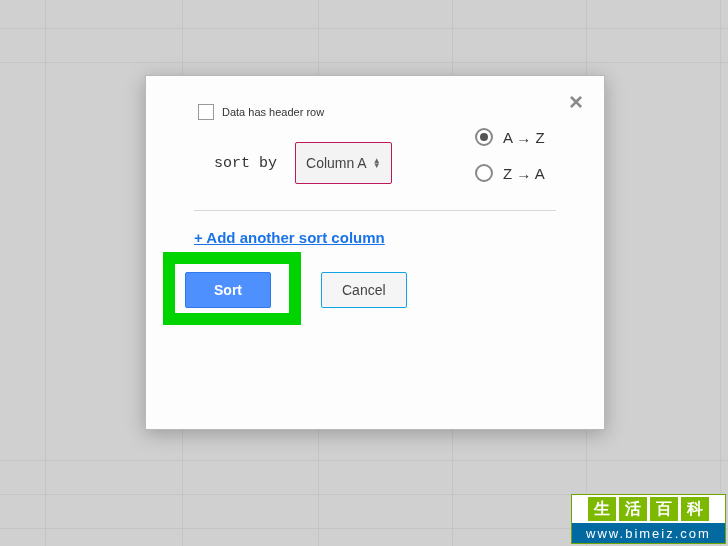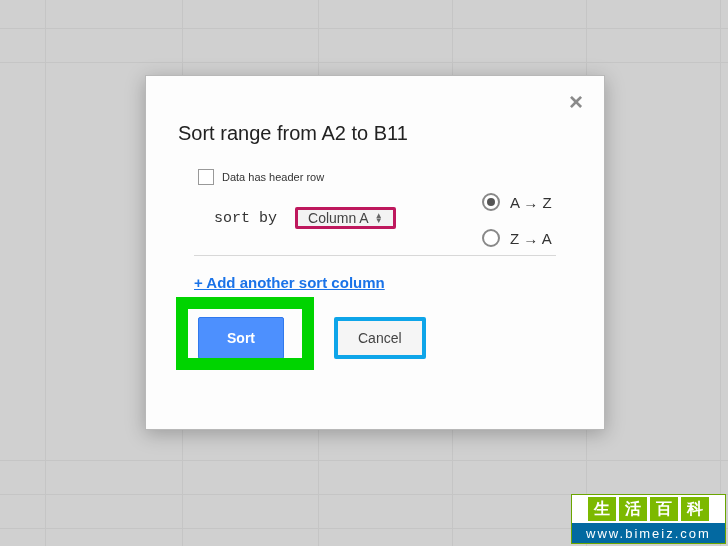--- a/index.html
+++ b/index.html
@@ -88,39 +88,39 @@
     }
     .sort-by-label {
       font-size: 15px;
       color: #333;
       margin-right: 18px;
       font-family: Liberation Mono, monospace;
     }
     .dropdown {
       display: inline-flex;
       align-items: center;
-      border: 3px solid #be185d;
+      border: 1px solid #be185d;
       background: #f3f3f3;
-      padding: 0 10px;
+      padding: 12px 10px;
       font-size: 14px;
       color: #444;
       cursor: pointer;
       border-radius: 2px;
       gap: 6px;
     }
     .dropdown-arrows {
       display: flex;
       flex-direction: column;
       line-height: 5px;
       font-size: 8px;
       color: #666;
     }
     .radio-group {
       position: absolute;
-      left: 268px;
+      left: 261px;
       top: -14px;
       display: flex;
       flex-direction: column;
       gap: 18px;
     }
     .radio-option {
       display: flex;
       align-items: center;
       gap: 10px;
       cursor: pointer;
@@ -158,21 +158,21 @@
       text-decoration: underline;
       cursor: pointer;
       margin-left: 16px;
       display: inline-block;
       margin-bottom: 26px;
       text-align: center;
     }
     .button-row {
       display: flex;
       gap: 18px;
-      margin-left: 20px;
+      margin-left: 7px;
       position: relative;
     }
     .highlight-box {
       position: absolute;
       left: -22px;
       top: -20px;
       width: 138px;
       height: 73px;
       border: 12px solid #00d400;
       pointer-events: none;
@@ -185,21 +185,21 @@
       font-size: 14px;
       font-weight: bold;
       padding: 9px 28px;
       border-radius: 2px;
       cursor: pointer;
       position: relative;
       z-index: 2;
     }
     .btn-secondary {
       background: #f5f5f5;
-      border: 4px solid #0ea5e9;
+      border: 1px solid #0ea5e9;
       color: #444;
       font-size: 14px;
       padding: 9px 20px;
       border-radius: 2px;
       cursor: pointer;
       margin-left: 32px;
     }
     .watermark {
       position: absolute;
       right: 2px;
@@ -255,21 +255,20 @@
   <div class="grid-line-h" style="top:28px"></div>
   <div class="grid-line-h" style="top:62px"></div>
   <div class="grid-line-h" style="top:460px"></div>
   <div class="grid-line-h" style="top:494px"></div>
   <div class="grid-line-h" style="top:528px"></div>
 </div>
 
 <div class="dialog">
   <div class="close-btn">×</div>
 
-  <div class="dialog-title">Sort range from A2 to B11</div>
 
   <div class="header-row-check">
     <div class="checkbox"></div>
     <span class="check-label">Data has header row</span>
   </div>
 
   <div class="sort-row">
     <span class="sort-by-label">sort by</span>
     <div class="dropdown">
       <span>Column A</span>

